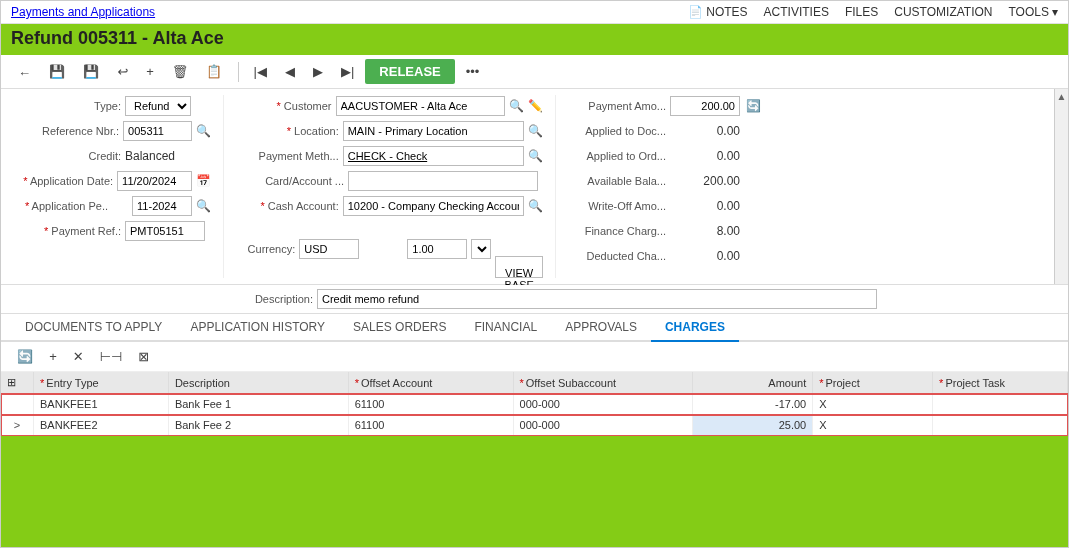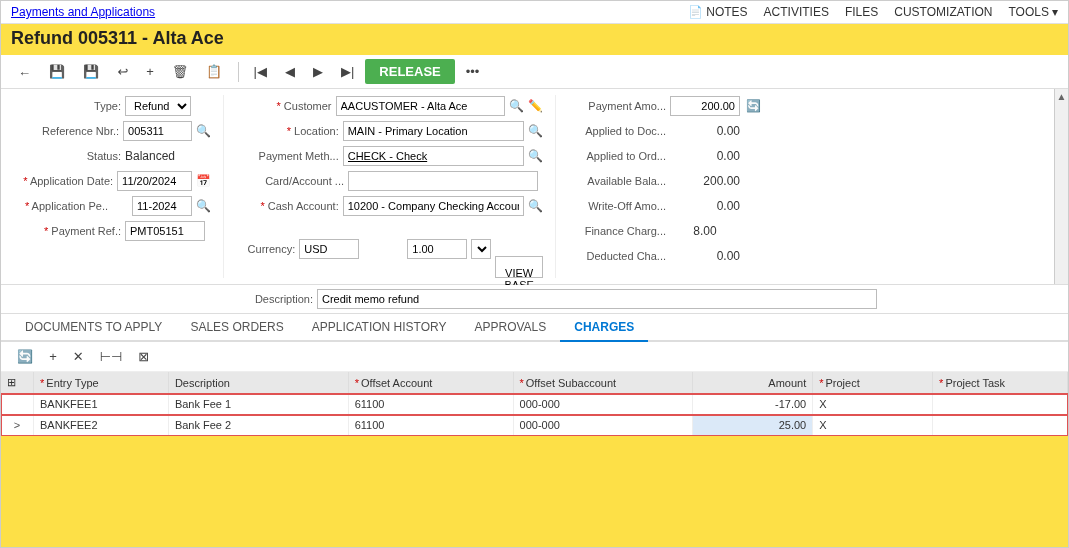--- a/index.html
+++ b/index.html
@@ -1,17 +1,17 @@
 <!DOCTYPE html>
 <html><head>
   <meta charset="utf-8">
   <style>
     * { box-sizing: border-box; margin: 0; padding: 0; }
     body { font-family: Arial, sans-serif; font-size: 12px; background: #f0f0f0; color: #333; }
-    .window { width: 1069px; min-height: 548px; background: #fde047; border: 1px solid #ccc; display: flex; flex-direction: column; }
+    .window { width: 1069px; min-height: 548px; background: #84cc16; border: 1px solid #ccc; display: flex; flex-direction: column; }
     .top-nav { background: #fff; padding: 4px 10px; display: flex; align-items: center; justify-content: space-between; border-bottom: 1px solid #e0e0e0; }
     .top-nav-right { display: flex; gap: 16px; align-items: center; font-size: 12px; color: #333; }
     .top-nav-right span { cursor: pointer; display: flex; align-items: center; gap: 3px; }
     .page-title { font-size: 18px; font-weight: bold; padding: 4px 10px 6px 10px; color: #222; }
     .toolbar { display: flex; align-items: center; gap: 4px; padding: 4px 10px; border-bottom: 1px solid #ddd; background: #fff; }
     .toolbar-btn { background: none; border: 1px solid transparent; padding: 3px 6px; cursor: pointer; font-size: 13px; color: #444; border-radius: 2px; display: flex; align-items: center; }
     .btn-release { background: #4CAF50; color: #fff; border: none; padding: 5px 14px; font-size: 13px; font-weight: bold; cursor: pointer; border-radius: 2px; }
     .toolbar-sep { width: 1px; height: 20px; background: #ccc; margin: 0 4px; }
     .form-col { display: flex; flex-direction: column; gap: 3px; }
     .form-col-1 { width: 200px; min-width: 180px; }
@@ -107,21 +107,21 @@
             <select class="form-select">
               <option>Refund</option>
             </select>
           </div>
           <div class="form-row">
             <span class="form-label">Reference Nbr.:</span>
             <input class="form-input" style="width: 70px;" value="005311">
             <button class="search-icon-btn">🔍</button>
           </div>
           <div class="form-row">
-            <span class="form-label">Status:</span>
+            <span class="form-label">Credit:</span>
             <span class="status-balanced">Balanced</span>
           </div>
           <div class="form-row">
             <span class="form-label form-label-req">Application Date:</span>
             <input class="form-input" style="width: 80px;" value="11/20/2024">
             <button class="search-icon-btn">📅</button>
           </div>
           <div class="form-row">
             <span class="form-label form-label-req">Application Pe..</span>
             <input class="form-input" style="width: 65px; margin-left: 20px;" value="11-2024">
@@ -185,43 +185,44 @@
           <div class="form-row">
             <span class="form-label" style="width:100px;">Available Bala...</span>
             <span style="text-align:right; width:70px;">200.00</span>
           </div>
           <div class="form-row">
             <span class="form-label" style="width:100px;">Write-Off Amo...</span>
             <span style="text-align:right; width:70px;">0.00</span>
           </div>
           <div class="form-row">
             <span class="form-label" style="width:100px;">Finance Charg...</span>
-            <span style="text-align:center; width:70px;">8.00</span>
+            <span style="text-align:right; width:70px;">8.00</span>
           </div>
           <div class="form-row">
             <span class="form-label" style="width:100px;">Deducted Cha...</span>
             <span style="text-align:right; width:70px;">0.00</span>
           </div>
         </div>
       </div>
     </div>
     <div class="right-scrollbar">
       <span class="scroll-arrow">▲</span>
     </div>
   </div>
 
   <div class="desc-row">
     <span class="desc-label">Description:</span>
     <input class="desc-input" value="Credit memo refund" style="">
   </div>
 
   <div class="tabs-bar">
     <div class="tab">DOCUMENTS TO APPLY</div>
+    <div class="tab">APPLICATION HISTORY</div>
     <div class="tab">SALES ORDERS</div>
-    <div class="tab">APPLICATION HISTORY</div>
+    <div class="tab">FINANCIAL</div>
     <div class="tab">APPROVALS</div>
     <div class="tab active">CHARGES</div>
   </div>
 
   <div class="grid-toolbar">
     <button class="grid-btn">🔄</button>
     <button class="grid-btn">+</button>
     <button class="grid-btn">✕</button>
     <button class="grid-btn">⊢⊣</button>
     <button class="grid-btn">⊠</button>

